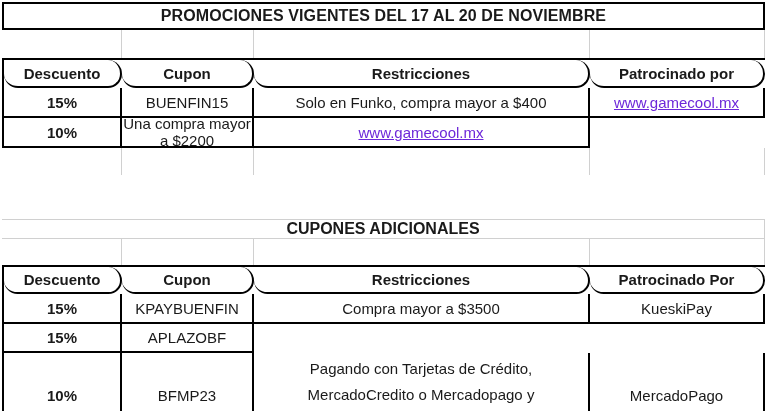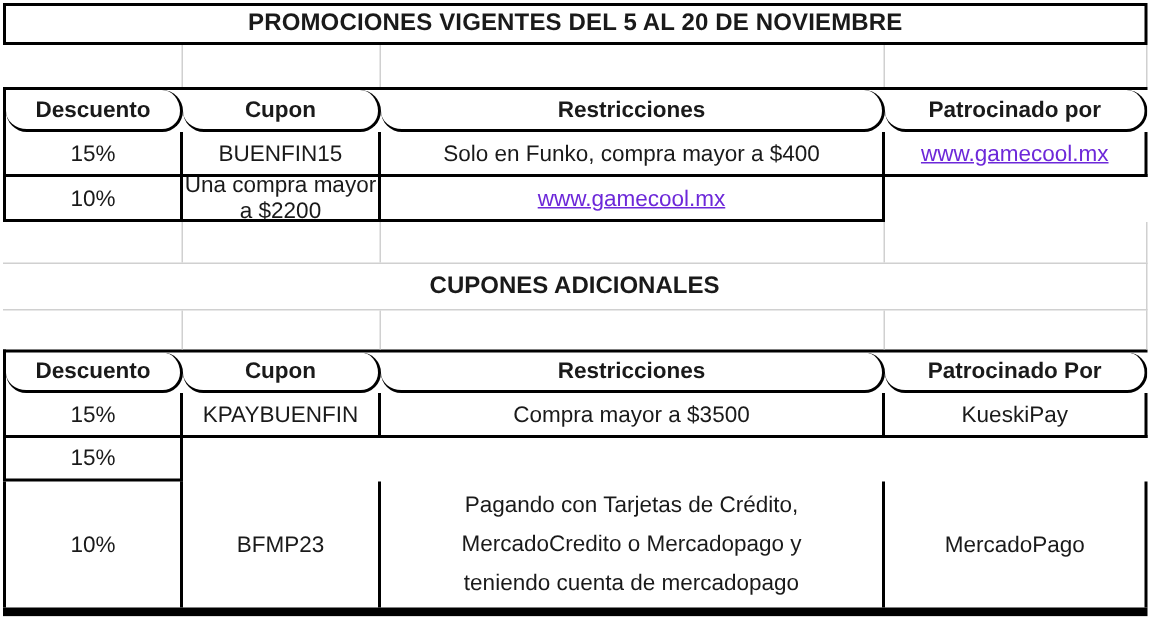--- a/index.html
+++ b/index.html
@@ -26,30 +26,31 @@
     border: 2px solid #000;
     display: flex;
     align-items: center;
     justify-content: center;
     font-size: 16px;
     font-weight: 700;
     color: #1a1a1a;
     letter-spacing: 0.1px;
   }
   .section-row {
-    height: 32px;
+    height: 20px;
     border-top: 1px solid #d0d0d0;
     border-bottom: 1px solid #d0d0d0;
     border-right: 1px solid #d0d0d0;
     display: flex;
     align-items: center;
     justify-content: center;
     font-size: 16px;
     font-weight: 700;
     color: #1a1a1a;
+    margin-top: 44px;
   }
 
   
   .t-row {
     display: grid;
     grid-template-columns: 118px 132px 336px 175px;
     border-left: 2px solid #000;
   }
   .t-row .cell {
     border-right: 2px solid #000;
@@ -83,42 +84,42 @@
   .h84 { height: 84px; }
 
   .hdr {
     color: #ED7D31;
     font-weight: 700;
     font-size: 16px;
     border-radius: 14px;
   }
   .pct {
     color: #ED7D31;
-    font-weight: 400;
+    font-weight: 700;
   }
   .multiline { line-height: 26px; }
 
   .link {
     color: #6d28d9;
     text-decoration: underline;
     font-size: 15px;
     cursor: pointer;
   }
 
   .bottom-bar {
     height: 6px;
     background: #000;
   }
 </style>
 </head>
 <body>
 
 <div class="sheet">
 
-  <div class="row title-row">PROMOCIONES VIGENTES DEL 5 AL 20 DE NOVIEMBRE</div>
+  <div class="row title-row">PROMOCIONES VIGENTES DEL 17 AL 20 DE NOVIEMBRE</div>
 
   <div class="row g-row h28">
     <div class="gcell"></div>
     <div class="gcell"></div>
     <div class="gcell"></div>
     <div class="gcell"></div>
   </div>
 
   <div class="row t-row top-border h30">
     <div class="cell hdr">Descuento</div>
@@ -165,20 +166,21 @@
 
   <div class="row t-row h30">
     <div class="cell pct">15%</div>
     <div class="cell">KPAYBUENFIN</div>
     <div class="cell">Compra mayor a $3500</div>
     <div class="cell">KueskiPay</div>
   </div>
 
   <div class="row t-row h29">
     <div class="cell pct">15%</div>
+    <div class="cell">APLAZOBF</div>
   </div>
 
   <div class="row t-row h84 no-bottom">
     <div class="cell pct">10%</div>
     <div class="cell">BFMP23</div>
     <div class="cell multiline">Pagando con Tarjetas de Crédito,
 MercadoCredito o Mercadopago y
 teniendo cuenta de mercadopago</div>
     <div class="cell">MercadoPago</div>
   </div>

